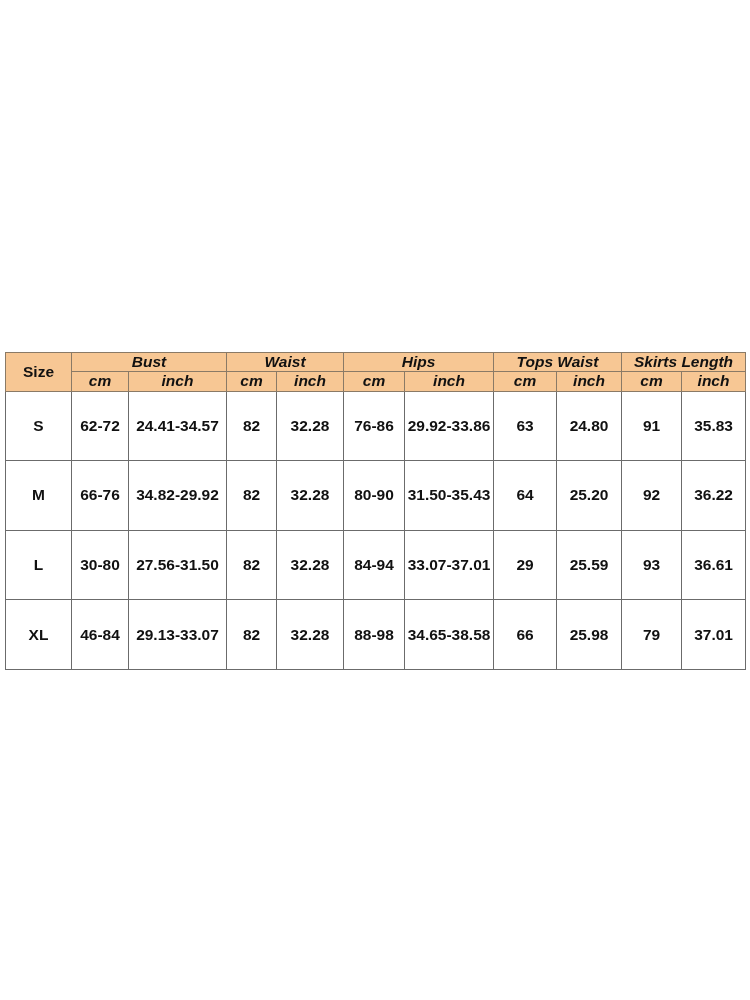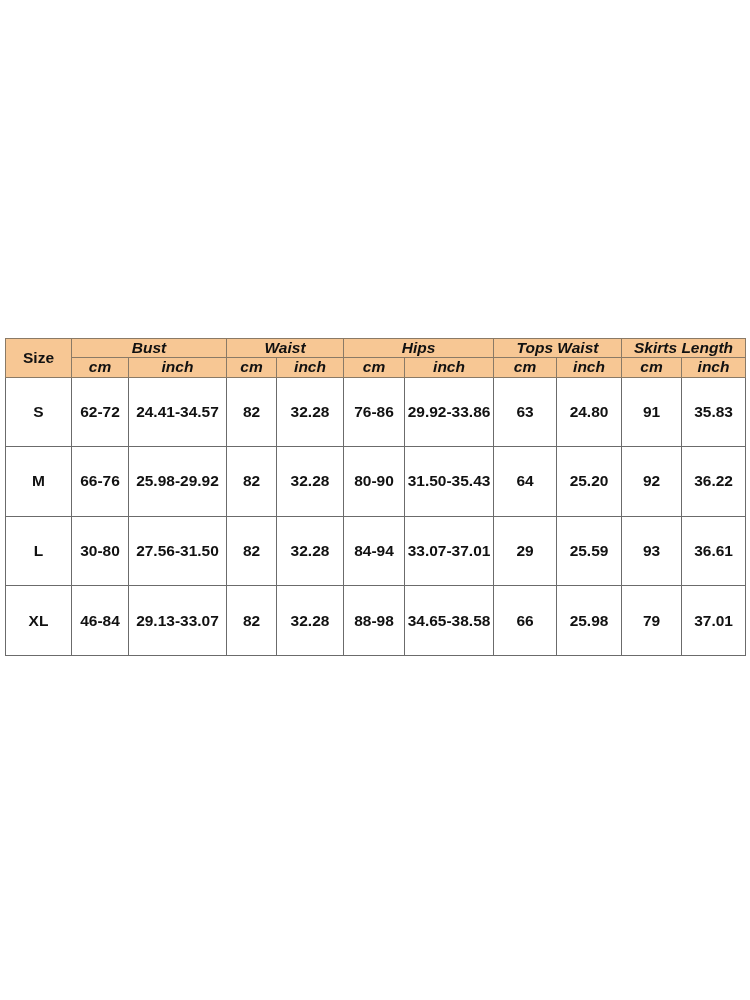--- a/index.html
+++ b/index.html
@@ -22,20 +22,21 @@
     width: 740px;
     height: 318px;
   }
 
   table.size-chart {
     width: 740px;
     height: 318px;
     border-collapse: collapse;
     table-layout: fixed;
     background: #ffffff;
+    margin-top: 14px;
   }
 
   table.size-chart th,
   table.size-chart td {
     border: 1px solid #6b6b6b;
     text-align: center;
     vertical-align: middle;
     font-weight: bold;
     color: #111111;
     padding: 0 2px;
@@ -136,21 +137,21 @@
         <td>76-86</td>
         <td>29.92-33.86</td>
         <td>63</td>
         <td>24.80</td>
         <td>91</td>
         <td>35.83</td>
       </tr>
       <tr>
         <td class="size-label">M</td>
         <td>66-76</td>
-        <td>25.98-29.92</td>
+        <td>34.82-29.92</td>
         <td>82</td>
         <td>32.28</td>
         <td>80-90</td>
         <td>31.50-35.43</td>
         <td>64</td>
         <td>25.20</td>
         <td>92</td>
         <td>36.22</td>
       </tr>
       <tr>

